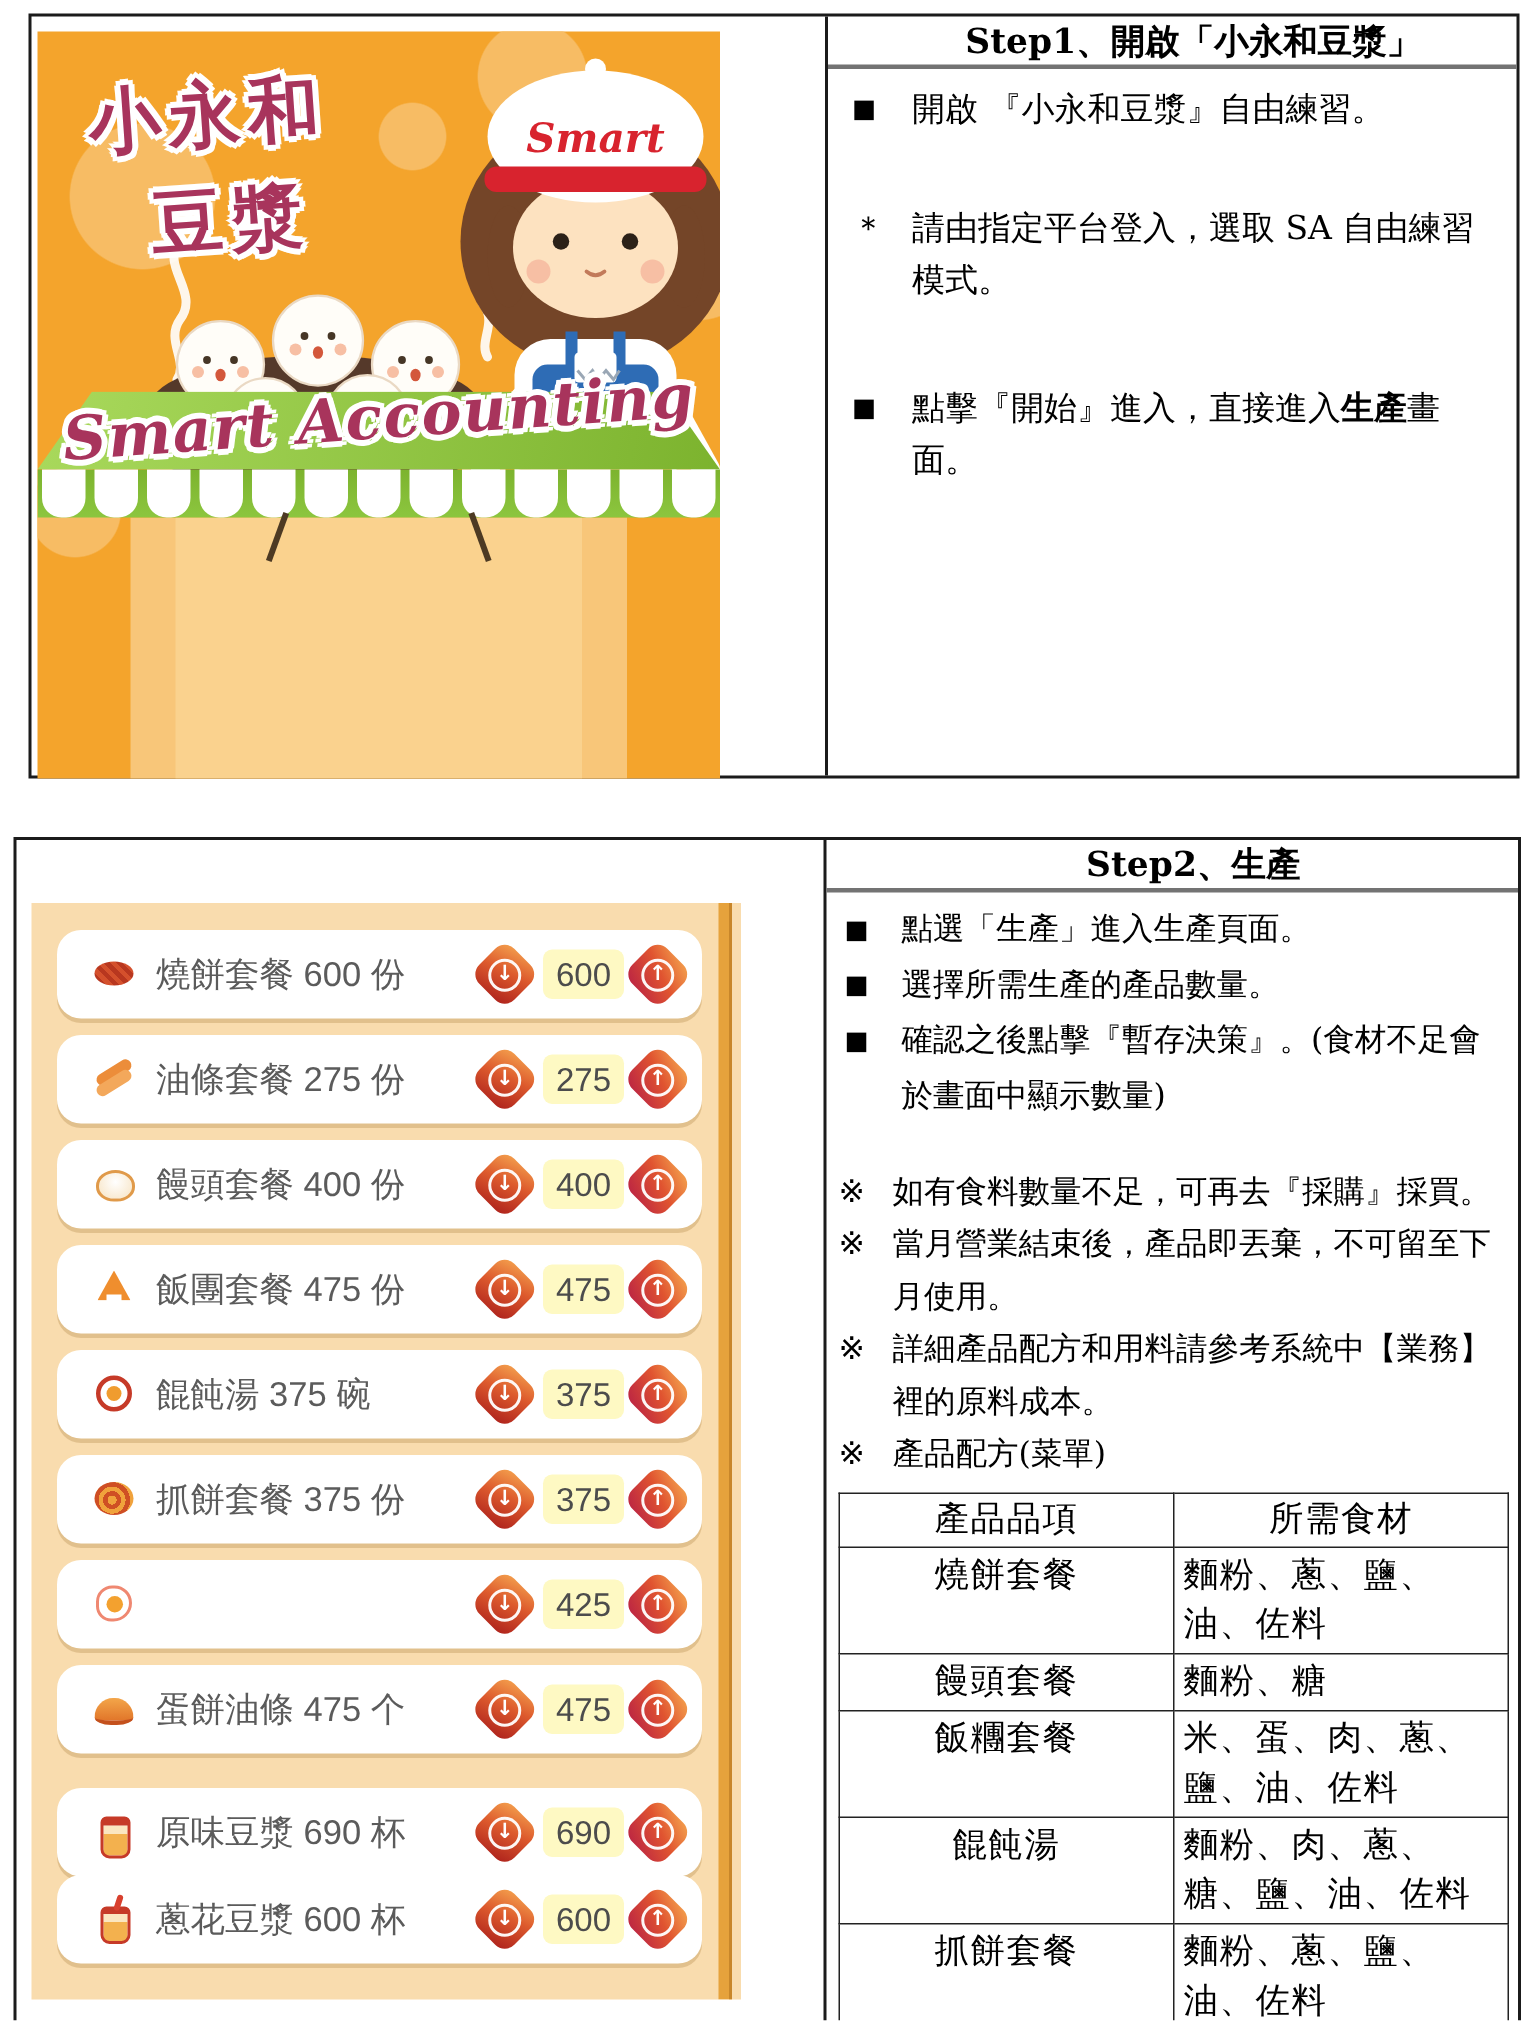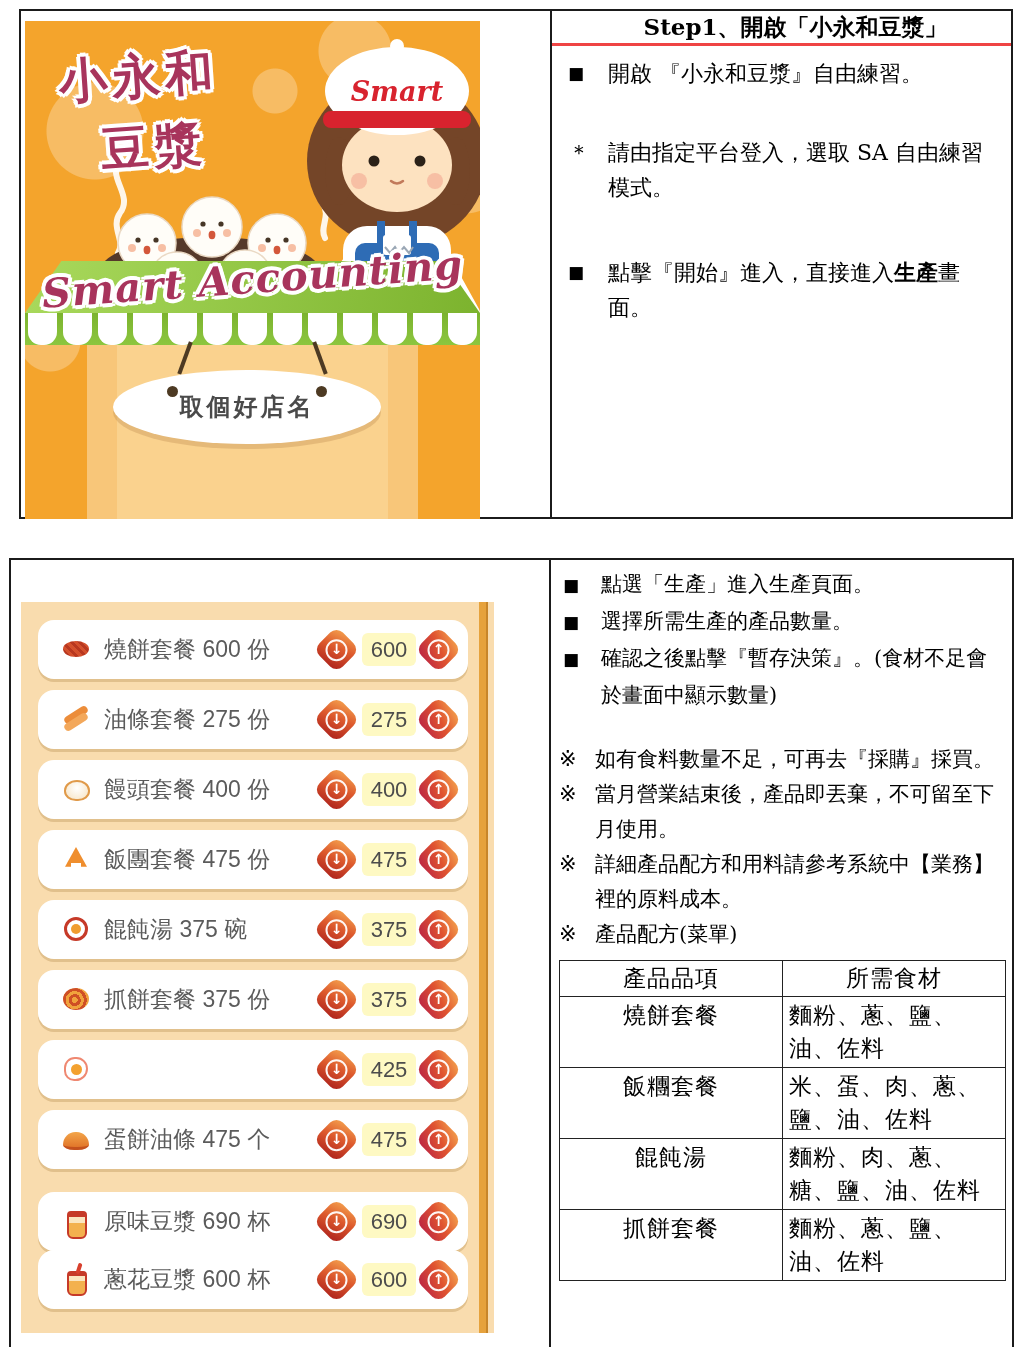--- a/index.html
+++ b/index.html
@@ -7,21 +7,21 @@
         font-family:"Liberation Sans",sans-serif;}
 
   
   .tbl{position:absolute;border:2px solid #1b1b1b;background:#fff;display:flex;}
   #t1{left:19px;top:9px;width:990px;height:506px;}
   #t2{left:9px;top:558px;width:1001px;height:800px;}
   .cellL{position:relative;}
   #t1 .cellL{width:529px;}
   #t2 .cellL{width:542px;}
   .cellR{flex:1;border-left:2px solid #1b1b1b;position:relative;}
-  .hdr{height:32px;border-bottom:3px solid #ef4444;display:flex;align-items:center;justify-content:center;
+  .hdr{height:32px;border-bottom:3px solid #737373;display:flex;align-items:center;justify-content:center;
        font-family:"DejaVu Serif","Liberation Serif",serif;font-weight:bold;font-size:23px;color:#000;padding-left:28px;}
   .docbody{font-family:"DejaVu Serif","Liberation Serif",serif;font-size:22px;line-height:35px;color:#000;}
   #t1 .docbody{padding:2px 12px 0 8px;}
   #t2 .docbody{padding:0 6px 0 6px;font-size:21px;line-height:37px;}
   .li{position:relative;padding-left:48px;}
   .li .mk{position:absolute;left:8px;top:0;font-family:"DejaVu Sans",sans-serif;font-size:17px;}
   .li .mk.star{font-size:22px;font-family:"DejaVu Serif",serif;}
   #s1-i1{margin-top:8px;}
   #s1-i2{margin-top:44px;}
   #s1-i3{margin-top:50px;}
@@ -232,25 +232,20 @@
             <i></i>
             <i></i>
             <i></i>
             <i></i>
             <i></i>
             <i></i>
             <i></i>
         </div>
         <div class="hang" id="hang1"></div>
         <div class="hang" id="hang2"></div>
-        <div class="sign">
-          <span class="dot" id="dotL"></span>
-          <span class="dot" id="dotR"></span>
-          <span class="sign-label">取個好店名</span>
-        </div>
       </div>
     </div>
 
     <div class="cellR">
       <div class="hdr">Step1、開啟「小永和豆漿」</div>
       <div class="docbody">
         <div class="li" id="s1-i1">
           <span class="mk">■</span>
           <span>開啟 『小永和豆漿』自由練習。</span>
         </div>
@@ -377,20 +372,21 @@
             </span>
           <span class="val">600</span>
           <span class="diamond up">
               <span class="ar">↑</span>
             </span>
         </div>
       </div>
     </div>
 
     <div class="cellR">
+      <div class="hdr">Step2、生產</div>
       <div class="docbody">
         <div class="li" style="margin-top:6px">
           <span class="mk">■</span>
           <span>點選「生產」進入生產頁面。</span>
         </div>
         <div class="li">
           <span class="mk">■</span>
           <span>選擇所需生產的產品數量。</span>
         </div>
         <div class="li">
@@ -420,20 +416,24 @@
           <tbody>
               <tr>
             <th>產品品項</th>
             <th>所需食材</th>
           </tr>
           <tr>
             <td class="c1">燒餅套餐</td>
             <td class="c2">麵粉、蔥、鹽、油、佐料</td>
           </tr>
           <tr>
+            <td class="c1">饅頭套餐</td>
+            <td class="c2">麵粉、糖</td>
+          </tr>
+          <tr>
             <td class="c1">飯糰套餐</td>
             <td class="c2">米、蛋、肉、蔥、鹽、油、佐料</td>
           </tr>
           <tr>
             <td class="c1">餛飩湯</td>
             <td class="c2">麵粉、肉、蔥、糖、鹽、油、佐料</td>
           </tr>
           <tr>
             <td class="c1">抓餅套餐</td>
             <td class="c2">麵粉、蔥、鹽、油、佐料</td>

